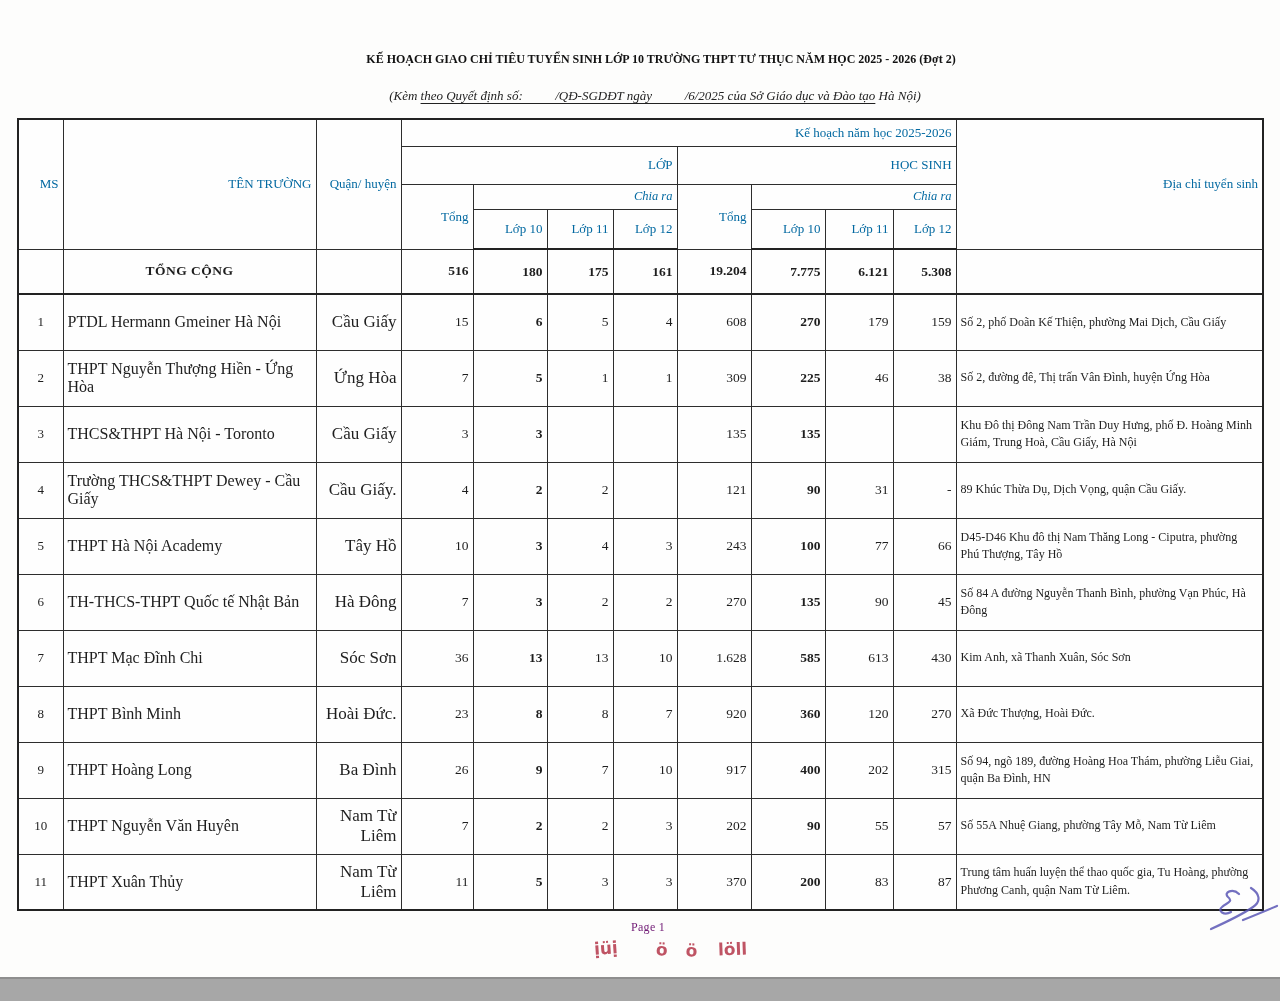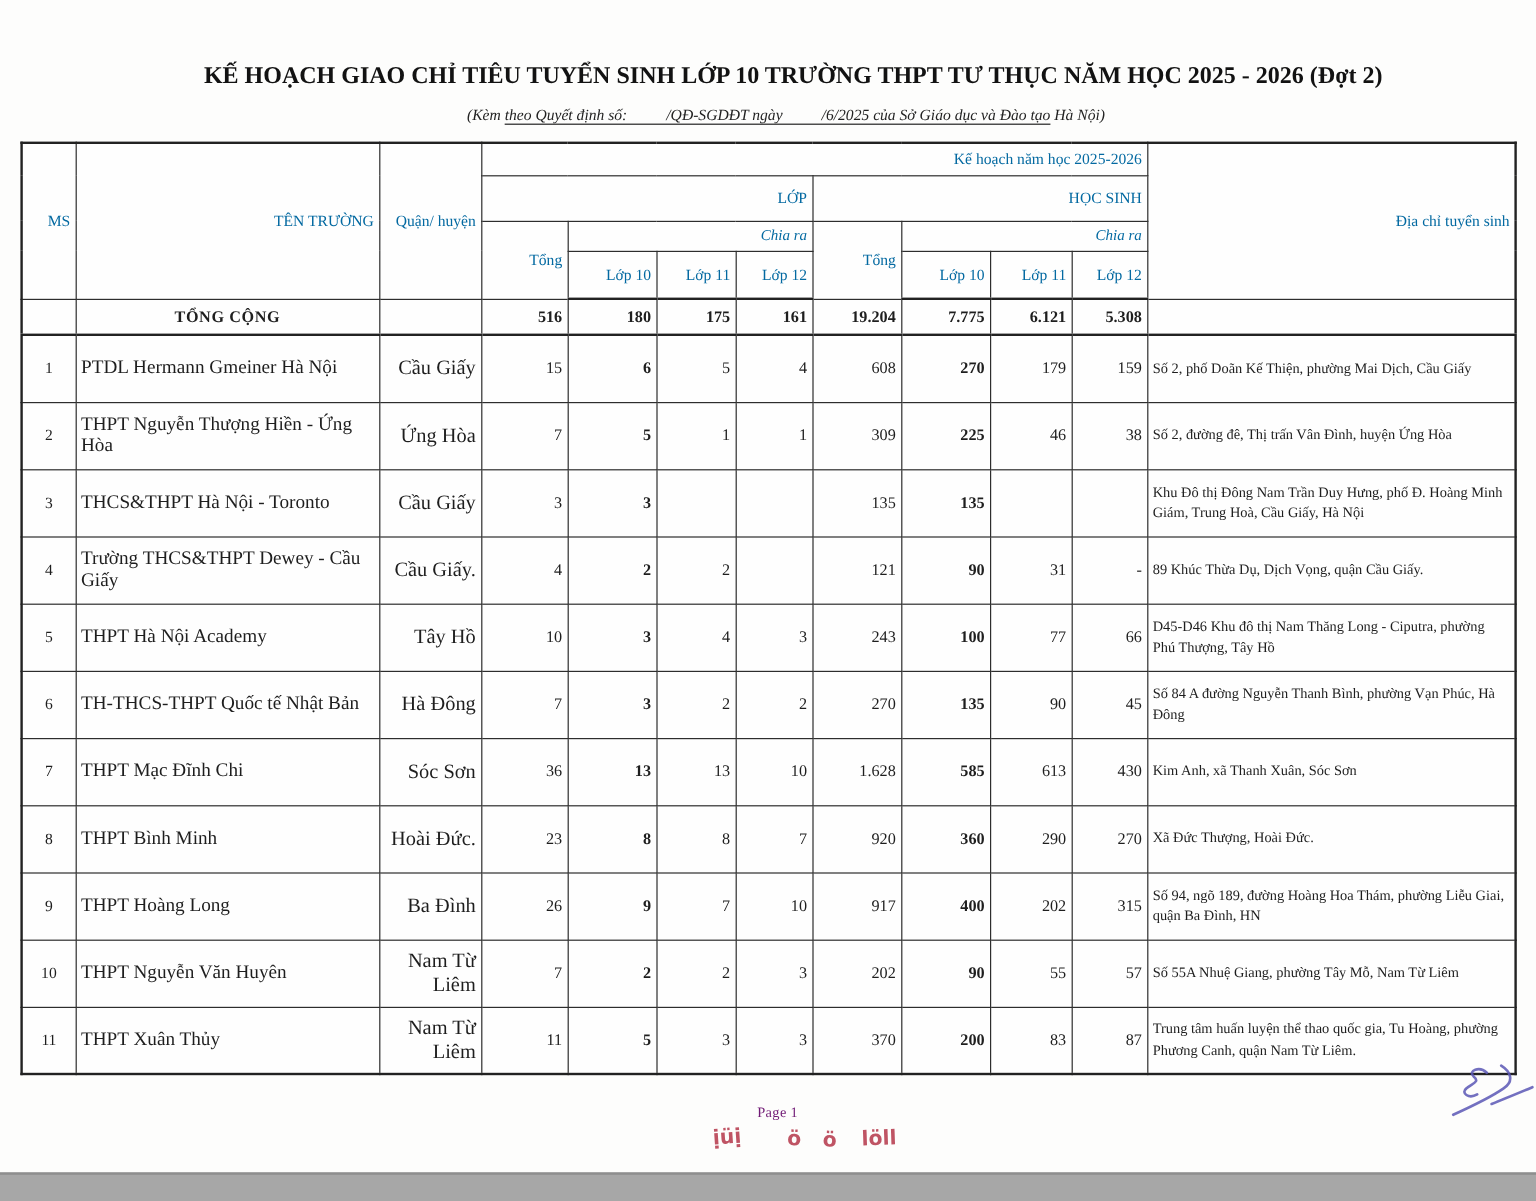--- a/index.html
+++ b/index.html
@@ -4,21 +4,21 @@
 <style>
   html,body{margin:0;padding:0;}
   body{
     width:1280px;height:1001px;position:relative;overflow:hidden;
     background:#fdfdfc;color:#1e1e1e;
     font-family:"Liberation Serif","DejaVu Serif",serif;
   }
   .doc-title{
     position:absolute;top:52px;left:0;width:100%;
     padding-left:42px;box-sizing:border-box;
-    text-align:center;font-weight:bold;font-size:20px;color:#121212;
+    text-align:center;font-weight:bold;font-size:12px;color:#121212;
   }
   .doc-subtitle{
     position:absolute;top:88px;left:0;width:100%;
     padding-left:30px;box-sizing:border-box;
     text-align:center;font-style:italic;font-size:13px;color:#222;
   }
   .doc-subtitle span{white-space:pre-wrap;}
   .u{text-decoration:underline;text-underline-offset:3px;text-align:right;}
 
   table.main{
@@ -33,21 +33,21 @@
   thead th{font-weight:normal;font-size:13px;text-align:right;color:#0369a1;}
   tr.hr1{height:27px;}
   tr.hr2{height:38px;}
   tr.hr3{height:25px;}
   tr.hr4{height:40px;}
   th.chia{font-style:italic;font-size:12.5px;}
   th.addr-h{font-size:13px;}
   thead tr.hr4 th{border-bottom:2.5px solid #222;}
   th[rowspan="4"]{border-bottom:2.5px solid #222;}
 
-  tr.summary-row{height:30px;}
+  tr.summary-row{height:45px;}
   tr.summary-row td{font-weight:bold;font-size:13.5px;border-bottom:2.2px solid #222;}
   td.sum-label{text-align:center;letter-spacing:.5px;}
 
   tbody tr.data-row{height:56px;}
   td.c-ms{text-align:center;font-size:13px;}
   td.c-name{text-align:left;font-size:16px;padding-left:7px;}
   td.c-dist{text-align:right;font-size:17px;}
   td.c-num{text-align:right;font-size:13.5px;padding-right:10px;}
   td.em{font-weight:bold;}
   td.c-addr{text-align:left;font-size:12px;padding-left:8px;padding-right:6px;line-height:1.45;}
@@ -234,21 +234,21 @@
       <tr class="data-row">
     <td class="c-ms">8</td>
     <td class="c-name">THPT Bình Minh</td>
     <td class="c-dist">Hoài Đức.</td>
     <td class="c-num">23</td>
     <td class="c-num em">8</td>
     <td class="c-num">8</td>
     <td class="c-num">7</td>
     <td class="c-num">920</td>
     <td class="c-num em">360</td>
-    <td class="c-num">290</td>
+    <td class="c-num">120</td>
     <td class="c-num">270</td>
     <td class="c-addr">Xã Đức Thượng, Hoài Đức.</td>
   </tr>
       <tr class="data-row">
     <td class="c-ms">9</td>
     <td class="c-name">THPT Hoàng Long</td>
     <td class="c-dist">Ba Đình</td>
     <td class="c-num">26</td>
     <td class="c-num em">9</td>
     <td class="c-num">7</td>

